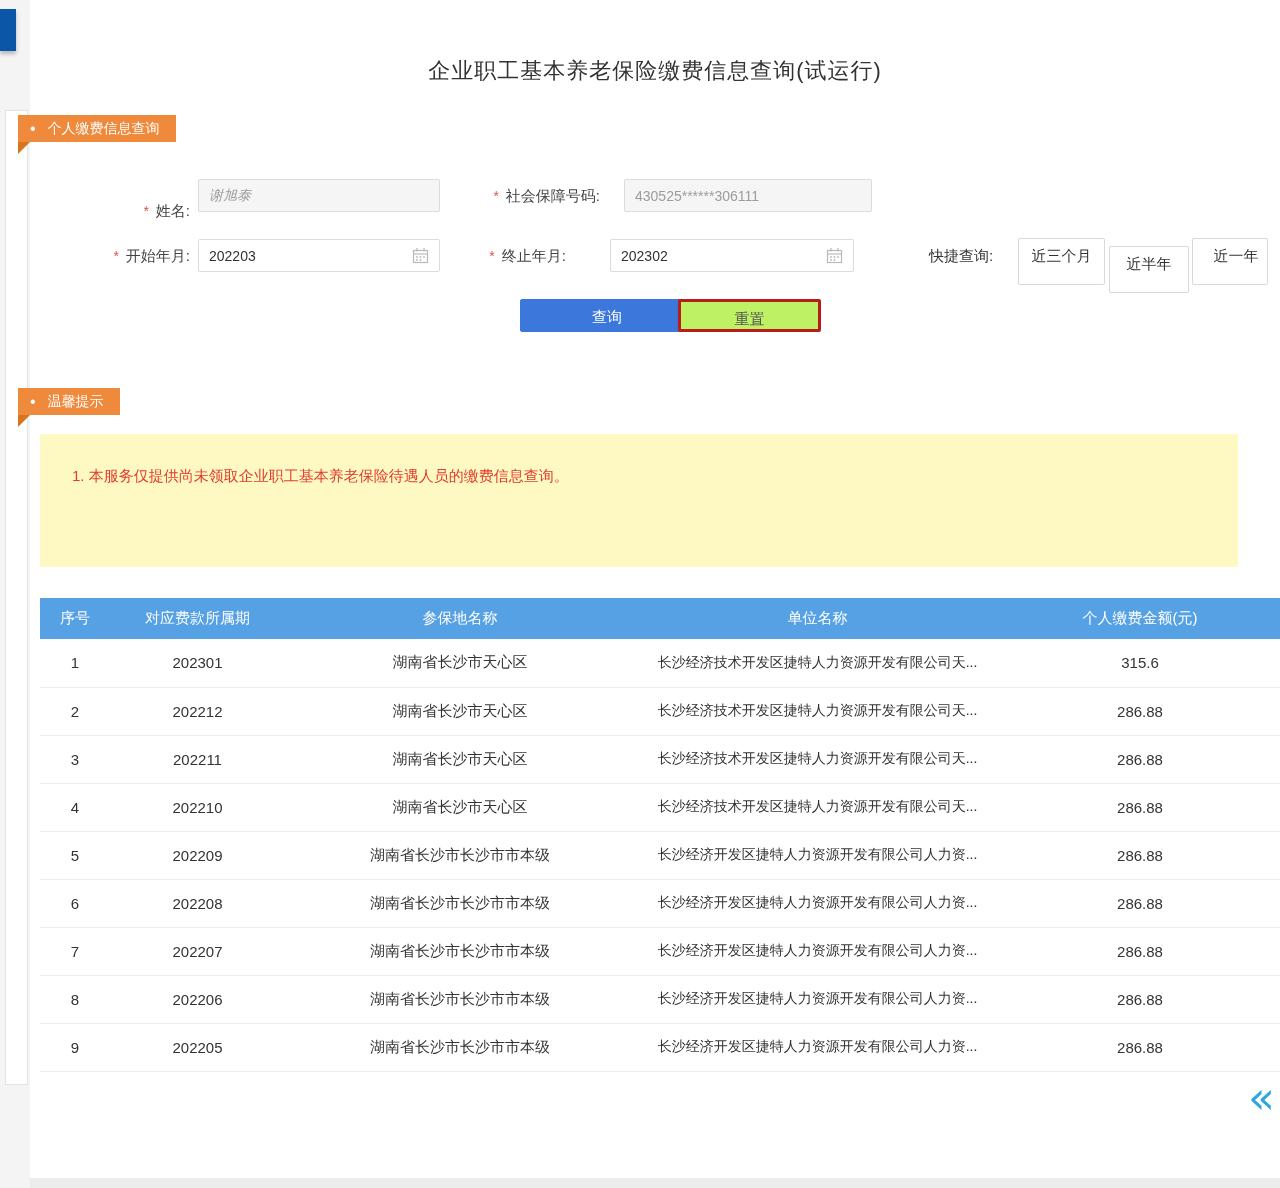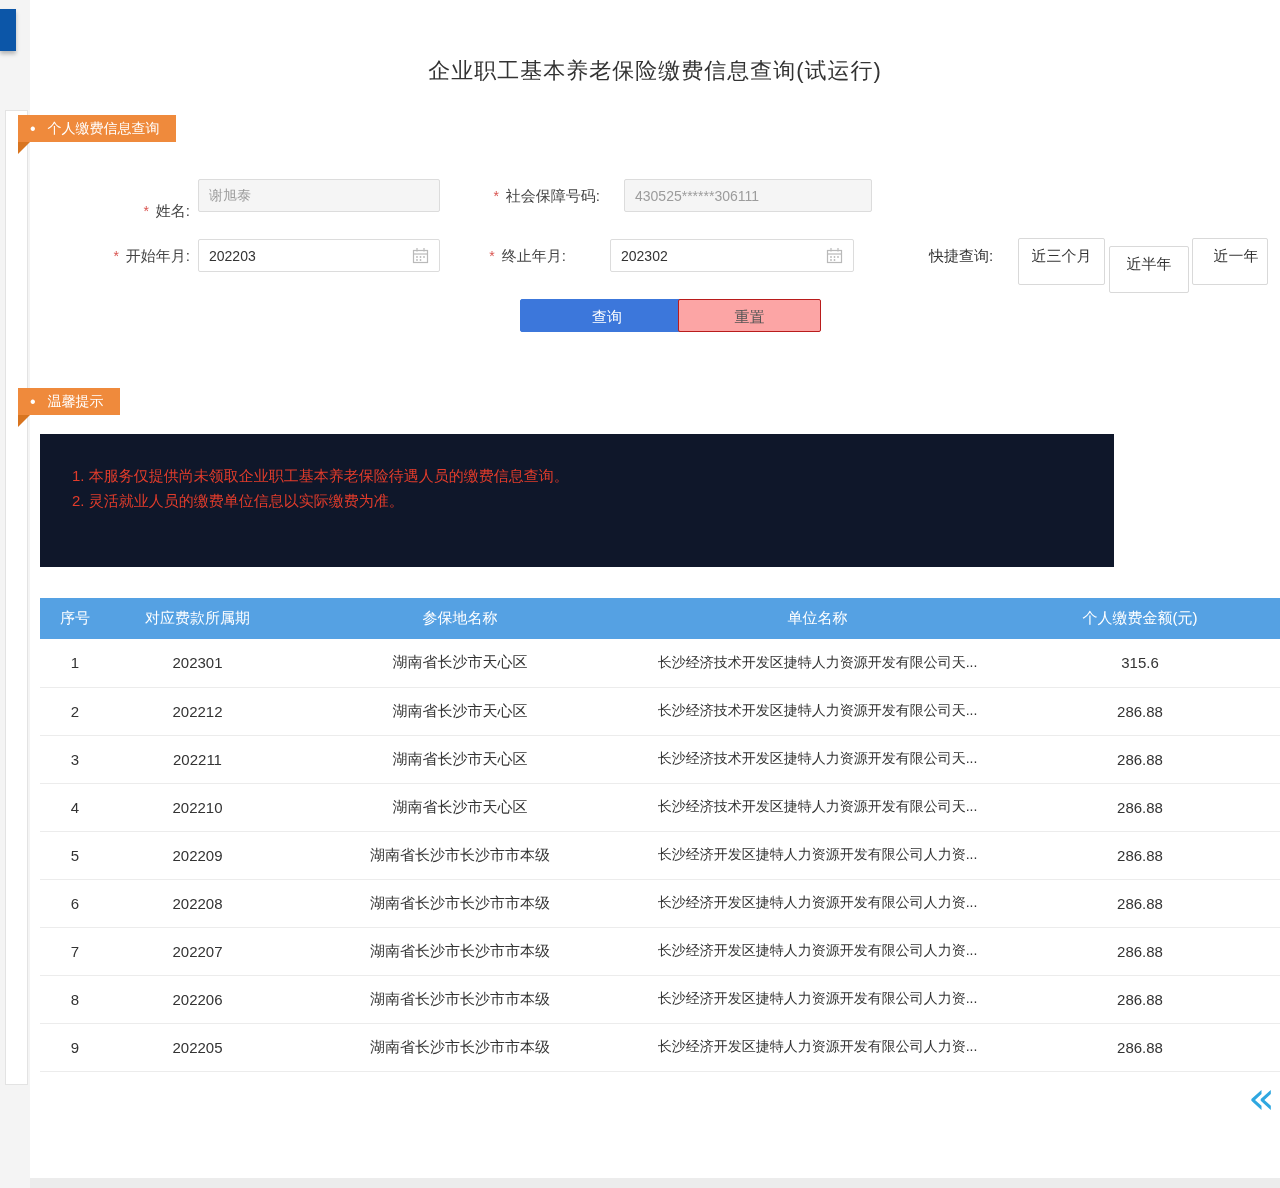--- a/index.html
+++ b/index.html
@@ -26,23 +26,23 @@
   .field-label { position:absolute; font-size:15px; color:#444; text-align:right; white-space:nowrap; }
   .req { color:#d9534f; margin-right:7px; font-size:14px; }
   .input { position:absolute; height:33px; border:1px solid #dcdcdc; border-radius:2px; font-size:14px; display:flex; align-items:center; padding:0 10px; background:#fff; }
   .input.disabled { background:#f5f5f5; color:#9c9c9c; }
   .input .val { flex:1; }
   .cal { margin-left:6px; flex:0 0 auto; cursor:pointer; }
   .quick-label { position:absolute; font-size:15px; color:#333; }
   .quick-btn { position:absolute; height:47px; background:#fff; border:1px solid #d9d9d9; border-radius:2px; font-size:15px; color:#333; text-align:center; line-height:33px; cursor:pointer; }
   .btn { position:absolute; height:33px; border-radius:2px; font-size:15px; text-align:center; line-height:33px; cursor:pointer; }
   .btn-primary { background:#3c77db; color:#fff; border:1px solid #3c77db; }
-  .btn-plain { background:#fca5a5; color:#555; border:1px solid #b91c1c; }
-  
-  .notice-box { position:absolute; left:40px; top:434px; width:1074px; height:133px; background:#0f172a; }
+  .btn-plain { background:#bef264; color:#555; border:3px solid #b91c1c; }
+  
+  .notice-box { position:absolute; left:40px; top:434px; width:1198px; height:133px; background:#fef9c3; }
   .notice-line { position:absolute; left:32px; font-size:15px; color:#e23c2b; white-space:nowrap; }
   
   .pay-table { position:absolute; left:40px; top:598px; width:1240px; border-collapse:collapse; table-layout:fixed; }
   .pay-table th { background:#55a1e3; color:#fff; font-weight:normal; font-size:15px; height:41px; text-align:center; }
   .pay-table td { height:48px; text-align:center; font-size:15px; color:#333; border-bottom:1px solid #ececec; background:#fff; overflow:hidden; white-space:nowrap; }
   .pay-table td.company { font-size:14px; }
   .col1{width:70px}.col2{width:175px}.col3{width:350px}.col4{width:365px}.col5{width:280px}
   
   .collapse-icon { position:absolute; left:1248px; top:1076px; font-size:44px; color:#2ea7e0; cursor:pointer; line-height:1; font-family:"DejaVu Sans",sans-serif; }
 </style>
@@ -58,21 +58,21 @@
 
 <div class="ribbon" style="top:115px;">
   <span class="dot">•</span>
   <span>个人缴费信息查询</span>
 </div>
 <div class="ribbon-fold" style="top:142px;"></div>
 
 <div class="field-label" style="left:90px; top:202px; width:100px;">
   <span class="req">*</span><span>姓名:</span>
 </div>
-<div class="input disabled" style="left:198px; top:179px; width:242px;">
+<div class="input disabled" style="left:198px; top:179px; width:242px;font-style:italic;">
   <span class="val">谢旭泰</span>
 </div>
 
 <div class="field-label" style="left:455px; top:187px; width:145px;">
   <span class="req">*</span><span>社会保障号码:</span>
 </div>
 <div class="input disabled" style="left:624px; top:179px; width:248px;">
   <span class="val">430525******306111</span>
 </div>
 
@@ -121,21 +121,20 @@
 <div class="btn btn-plain" style="left:678px; top:299px; width:143px;">重置</div>
 
 <div class="ribbon" style="top:388px;">
   <span class="dot">•</span>
   <span>温馨提示</span>
 </div>
 <div class="ribbon-fold" style="top:415px;"></div>
 
 <div class="notice-box">
   <div class="notice-line" style="top:33px;">1. 本服务仅提供尚未领取企业职工基本养老保险待遇人员的缴费信息查询。</div>
-  <div class="notice-line" style="top:58px;">2. 灵活就业人员的缴费单位信息以实际缴费为准。</div>
 </div>
 
 <table class="pay-table">
   <colgroup>
       <col class="col1">
       <col class="col2">
       <col class="col3">
       <col class="col4">
       <col class="col5">
     </colgroup>

